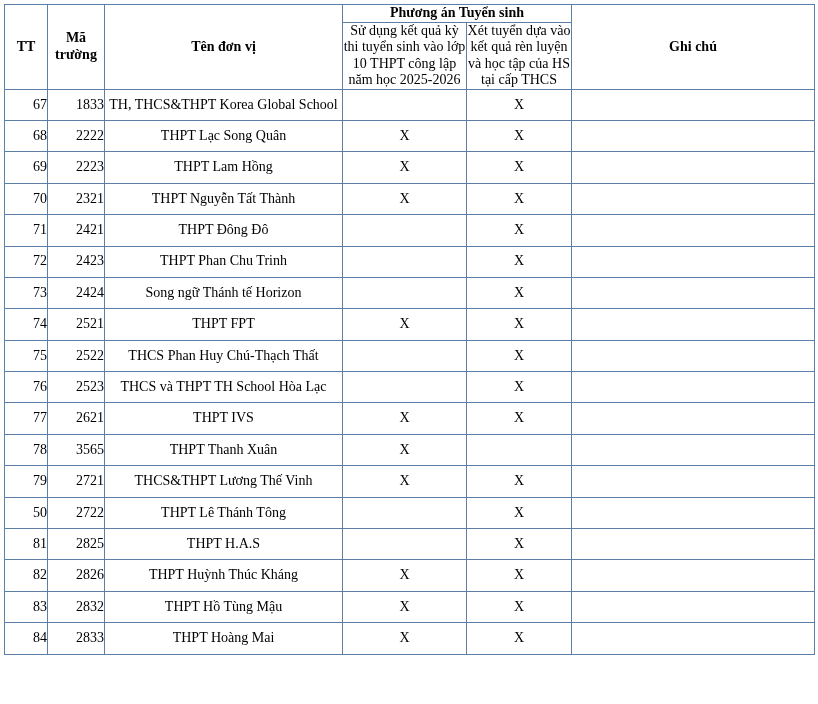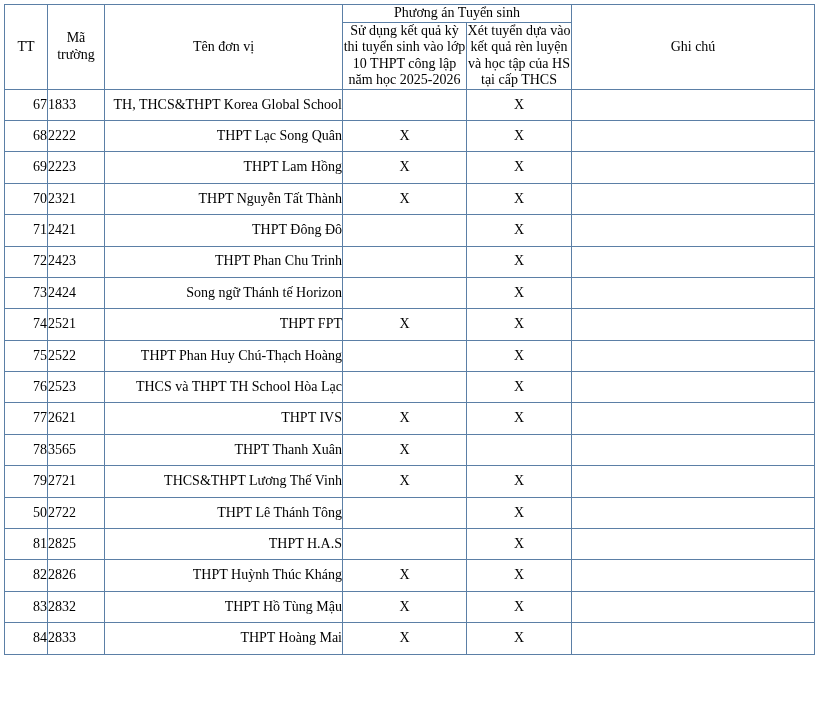--- a/index.html
+++ b/index.html
@@ -37,21 +37,21 @@
   
   col.c-tt      { width: 43px; }
   col.c-ma      { width: 57px; }
   col.c-ten     { width: 238px; }
   col.c-pa1     { width: 124px; }
   col.c-pa2     { width: 105px; }
   col.c-ghichu  { width: 243px; }
 
   thead th {
     text-align: center;
-    font-weight: normal;
+    font-weight: bold;
     padding: 4px 3px;
   }
   th.group-head {
     font-size: 14.5px;
     padding: 7px 3px;
   }
   th.sub-head {
     font-weight: normal;
     font-size: 12.6px;
     line-height: 1.2;
@@ -69,26 +69,26 @@
   }
 
   tbody td {
     height: 30.4px;
   }
   td.tt {
     text-align: right;
     font-size: 14.5px;
   }
   td.ma {
-    text-align: left;
+    text-align: right;
     font-size: 14.5px;
     margin-top: 25px;
   }
   td.ten {
-    text-align: right;
+    text-align: center;
     padding-left: 7px;
     font-size: 15px;
     white-space: nowrap;
   }
   td.mark {
     text-align: center;
     font-size: 14.5px;
   }
   td.note {
     text-align: left;
@@ -182,21 +182,21 @@
           <td class="tt">74</td>
           <td class="ma">2521</td>
           <td class="ten">THPT FPT</td>
           <td class="mark">X</td>
           <td class="mark">X</td>
           <td class="note"></td>
         </tr>
         <tr>
           <td class="tt">75</td>
           <td class="ma">2522</td>
-          <td class="ten">THPT Phan Huy Chú-Thạch Hoàng</td>
+          <td class="ten">THCS Phan Huy Chú-Thạch Thất</td>
           <td class="mark"></td>
           <td class="mark">X</td>
           <td class="note"></td>
         </tr>
         <tr>
           <td class="tt">76</td>
           <td class="ma">2523</td>
           <td class="ten">THCS và THPT TH School Hòa Lạc</td>
           <td class="mark"></td>
           <td class="mark">X</td>

